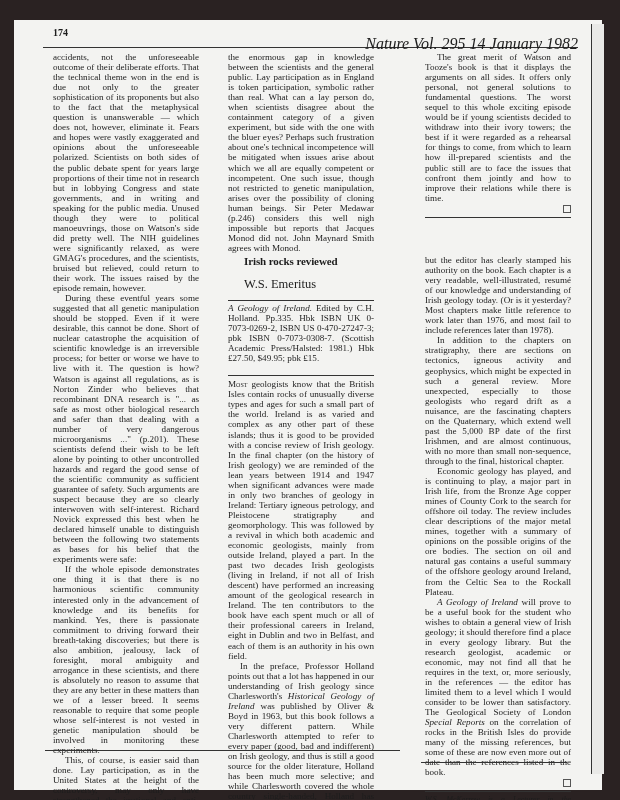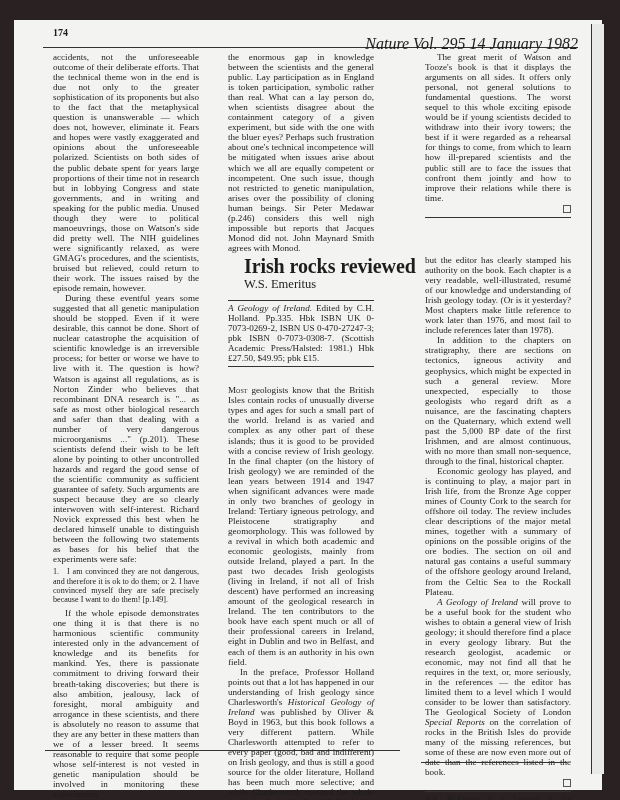--- a/index.html
+++ b/index.html
@@ -33,29 +33,29 @@
   .col1 { left: 53px; width: 146px; }
   .col2 { left: 228px; width: 146px; }
   .col3 { left: 425px; width: 146px; }
   .rule { border-top: 1px solid #333; margin: 4px 0; }
   .quote { font-size: 8.1px; line-height: 9.2px; margin: 3px 0 4px 0; text-align: justify; }
   .quote .num { padding-right: 8px; }
   .bio { font-style: italic; font-size: 7.8px; line-height: 8.6px; margin-top: 4px; text-align: justify; }
   .square { display: inline-block; width: 6px; height: 6px; border: 1px solid #555; float: right; margin-top: 2px; }
   .review-title {
     position: absolute; left: 244px; top: 255px; width: 160px;
-    font-size: 20px; font-weight: bold; letter-spacing: -0.1px; white-space: nowrap;
+    font-size: 11px; font-weight: bold; letter-spacing: -0.1px; white-space: nowrap;
   }
   .review-author {
     position: absolute; left: 244px; top: 277px; font-size: 12.5px; white-space: nowrap;
   }
   .col2b { top: 300px; }
   .book-details {
     border-top: 1px solid #333; border-bottom: 1px solid #333;
-    padding: 2px 0 3px 0; margin-bottom: 18px;
+    padding: 2px 0 12px 0; margin-bottom: 3px;
   }
   .book-details p { text-indent: 0; }
   .sc { font-variant: small-caps; }
   .col3b { top: 255px; }
   .bottom-rule {
     position: absolute; left: 45px; top: 750px; width: 355px; border-top: 1px solid #333;
   }
   .bottom-rule2 {
     position: absolute; left: 421px; top: 762px; width: 146px; border-top: 1px solid #333;
   }
@@ -67,23 +67,20 @@
 <div class="page-edge"></div>
 
 <div class="header">
   <span class="page-number">174</span>
   <span class="running-head">Nature Vol. 295   14 January 1982</span>
 </div>
 
 <div class="col col1">
   <p class="noindent">accidents, not the unforeseeable outcome of their deliberate efforts. That the technical theme won in the end is due not only to the greater sophistication of its proponents but also to the fact that the metaphysical question is unanswerable — which does not, however, eliminate it. Fears and hopes were vastly exaggerated and opinions about the unforeseeable polarized. Scientists on both sides of the public debate spent for years large proportions of their time not in research but in lobbying Congress and state governments, and in writing and speaking for the public media. Unused though they were to political manoeuvrings, those on Watson's side did pretty well. The NIH guidelines were significantly relaxed, as were GMAG's procedures, and the scientists, bruised but relieved, could return to their work. The issues raised by the episode remain, however.</p>
   <p>During these eventful years some suggested that all genetic manipulation should be stopped. Even if it were desirable, this cannot be done. Short of nuclear catastrophe the acquisition of scientific knowledge is an irreversible process; for better or worse we have to live with it. The question is how? Watson is against all regulations, as is Norton Zinder who believes that recombinant DNA research is "... as safe as most other biological research and safer than that dealing with a number of very dangerous microorganisms ..." (p.201). These scientists defend their wish to be left alone by pointing to other uncontrolled hazards and regard the good sense of the scientific community as sufficient guarantee of safety. Such arguments are suspect because they are so clearly interwoven with self-interest. Richard Novick expressed this best when he declared himself unable to distinguish between the following two statements as bases for his belief that the experiments were safe:</p>
-  <div class="quote">
-    <span class="num">1.</span><span>I am convinced they are not dangerous, and therefore it is ok to do them; or 2. I have convinced myself they are safe precisely because I want to do them! [p.149].</span>
-  </div>
   <p>If the whole episode demonstrates one thing it is that there is no harmonious scientific community interested only in the advancement of knowledge and its benefits for mankind. Yes, there is passionate commitment to driving forward their breath-taking discoveries; but there is also ambition, jealousy, lack of foresight, moral ambiguity and arrogance in these scientists, and there is absolutely no reason to assume that they are any better in these matters than we of a lesser breed. It seems reasonable to require that some people whose self-interest is not vested in genetic manipulation should be involved in monitoring these experiments.</p>
   <p>This, of course, is easier said than done. Lay participation, as in the United States at the height of the controversy, may only have strengthened the irrational and anti-science trends in society. It has not bridged</p>
 </div>
 
 <div class="col col2">
   <p class="noindent">the enormous gap in knowledge between the scientists and the general public. Lay participation as in England is token participation, symbolic rather than real. What can a lay person do, when scientists disagree about the containment category of a given experiment, but side with the one with the bluer eyes? Perhaps such frustration about one's technical incompetence will be mitigated when issues arise about which we all are equally competent or incompetent. One such issue, though not restricted to genetic manipulation, arises over the possibility of cloning human beings. Sir Peter Medawar (p.246) considers this well nigh impossible but reports that Jacques Monod did not. John Maynard Smith agrees with Monod.</p>
 </div>
 
 <div class="col col3">
   <p>The great merit of Watson and Tooze's book is that it displays the arguments on all sides. It offers only personal, not general solutions to fundamental questions. The worst sequel to this whole exciting episode would be if young scientists decided to withdraw into their ivory towers; the best if it were regarded as a rehearsal for things to come, from which to learn how ill-prepared scientists and the public still are to face the issues that confront them jointly and how to improve their relations while there is time.</p>

